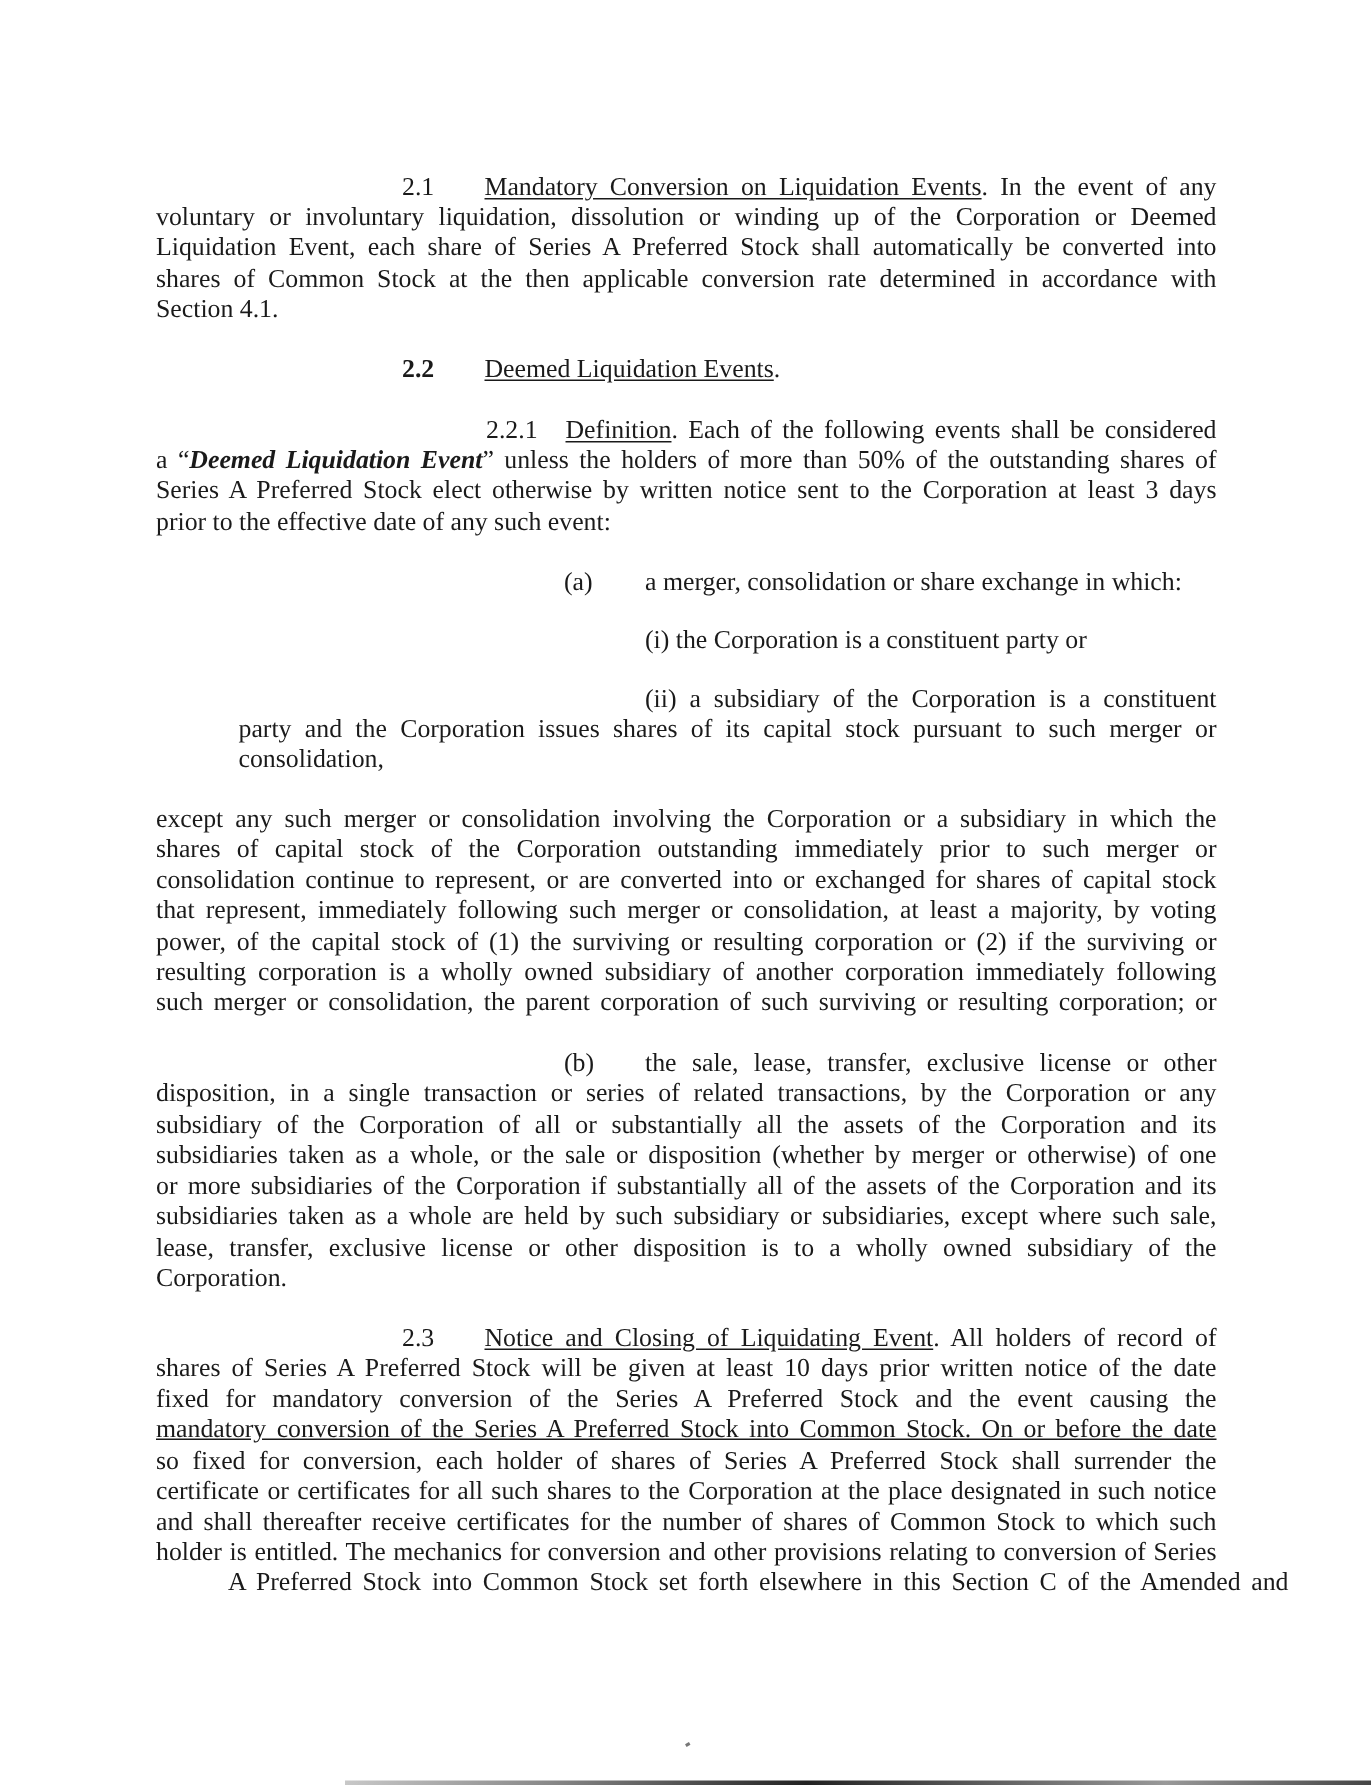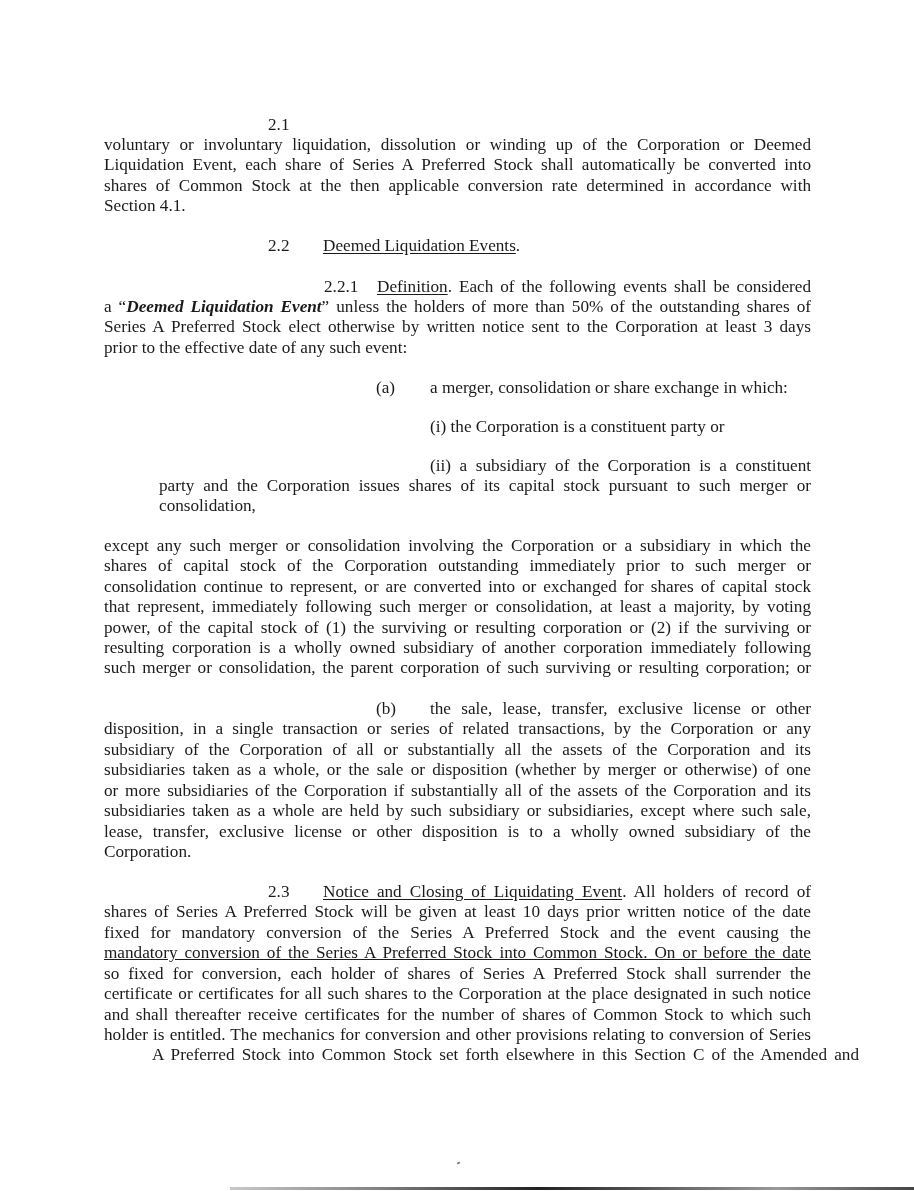--- a/index.html
+++ b/index.html
@@ -28,26 +28,29 @@
       background: linear-gradient(90deg, #c8c8c8 0%, #888 20%, #222 45%, #555 60%, #999 80%, #444 100%);
     }
     .speck { position: absolute; left: 457px; top: 1162px; width: 3px; height: 2px; background: #777; transform: rotate(-30deg); }
   </style>
 </head>
 <body>
 
 <div class="page">
 
   <span class="num" style="left:268px; top:115px;">2.1</span>
+  <span class="seg" style="left: 323px; top: 115px; width: 488px; display: block; justify-content: space-between; text-align: justify; text-align-last: justify;">
+    <span><span class="u">Mandatory Conversion on Liquidation Events</span><span>. In the event of any</span></span>
+  </span>
   <div class="line" style="top:135px;">voluntary or involuntary liquidation, dissolution or winding up of the Corporation or Deemed</div>
   <div class="line" style="top:155px;">Liquidation Event, each share of Series A Preferred Stock shall automatically be converted into</div>
   <div class="line" style="top:176px;">shares of Common Stock at the then applicable conversion rate determined in accordance with</div>
   <div class="line last" style="top:196px;">Section 4.1.</div>
 
-  <span class="num" style="left:268px; top:236px;">2.2</span>
+  <span class="num" style="left:268px; top:236px;font-weight:bold;">2.2</span>
   <span class="seg" style="left:323px; top:236px;"><span class="u">Deemed Liquidation Events</span><span>.</span></span>
 
   <span class="num" style="left:324px; top:277px;">2.2.1</span>
   <span class="seg" style="left: 377px; top: 277px; width: 434px; display: block; text-align: justify; text-align-last: justify;"><span class="u">Definition</span><span>.  Each of the following events shall be considered</span></span>
   <div class="line" style="top:297px;"><span>a “</span><span class="bi">Deemed Liquidation Event</span><span>” unless the holders of more than 50% of the outstanding shares of</span></div>
   <div class="line" style="top:317px;">Series A Preferred Stock elect otherwise by written notice sent to the Corporation at least 3 days</div>
   <div class="line last" style="top:338px;">prior to the effective date of any such event:</div>
 
   <span class="num" style="left:376px; top:378px;">(a)</span>
   <span class="seg" style="left:430px; top:378px;">a merger, consolidation or share exchange in which:</span>

